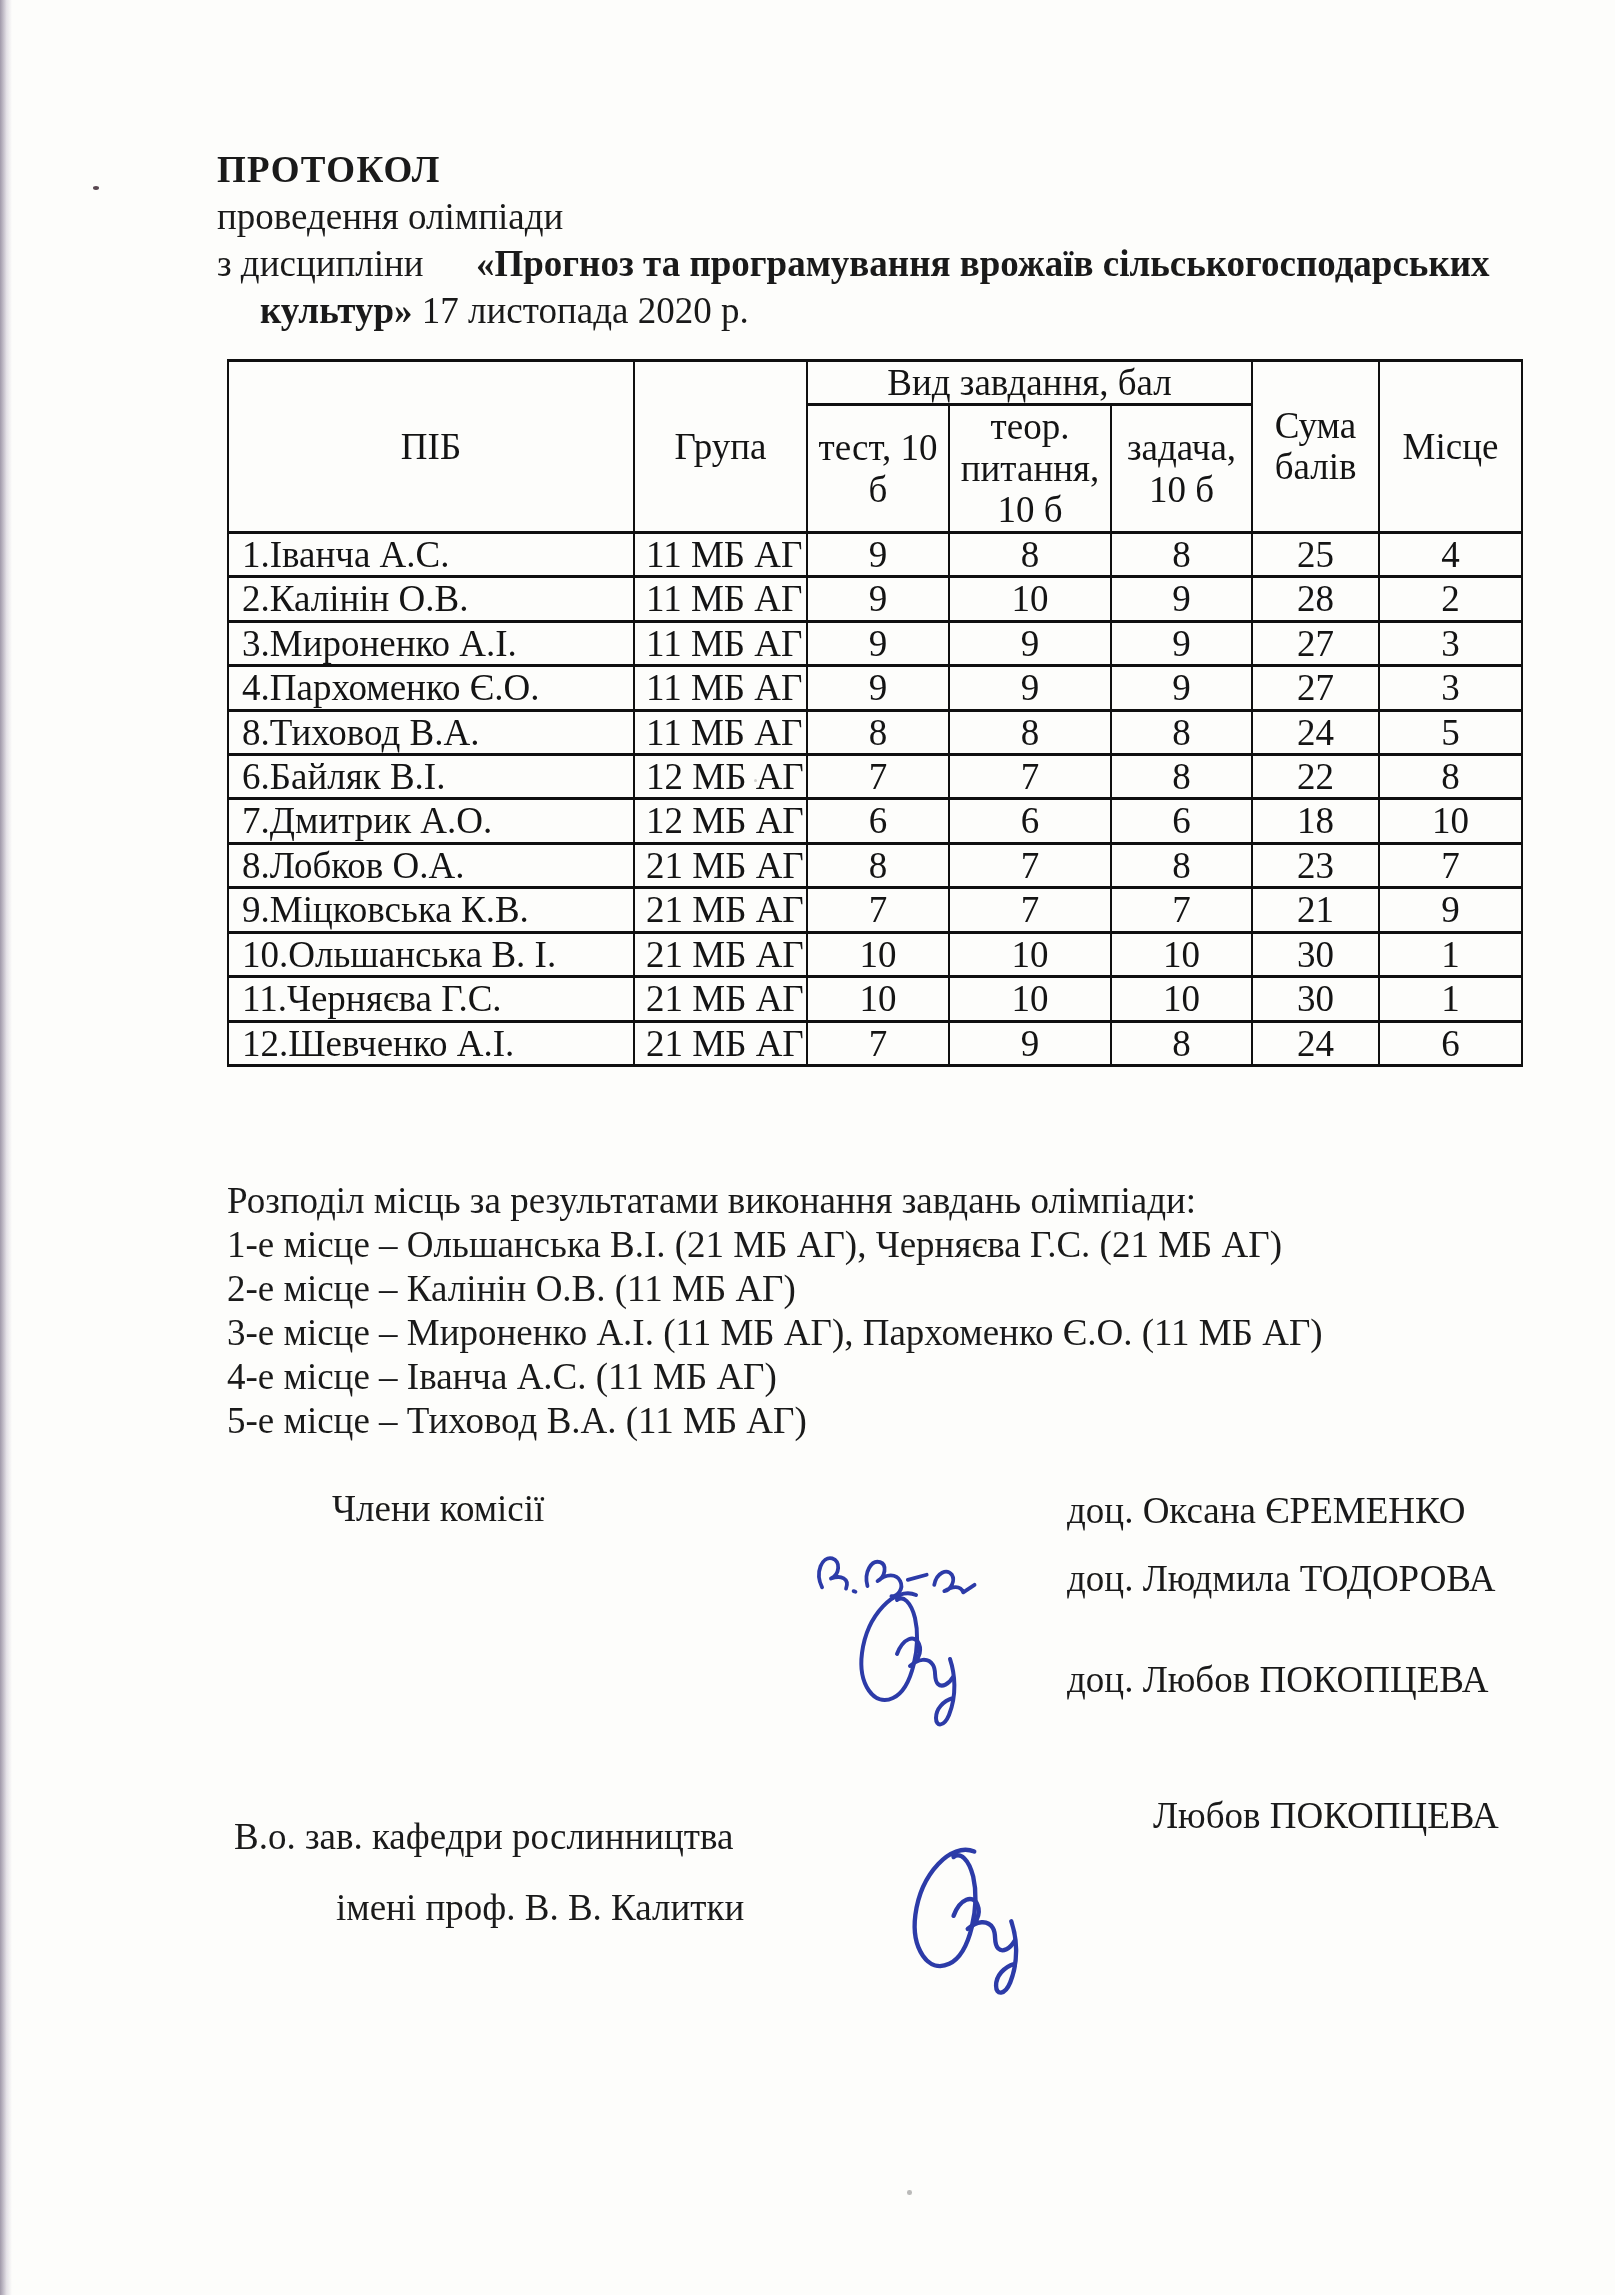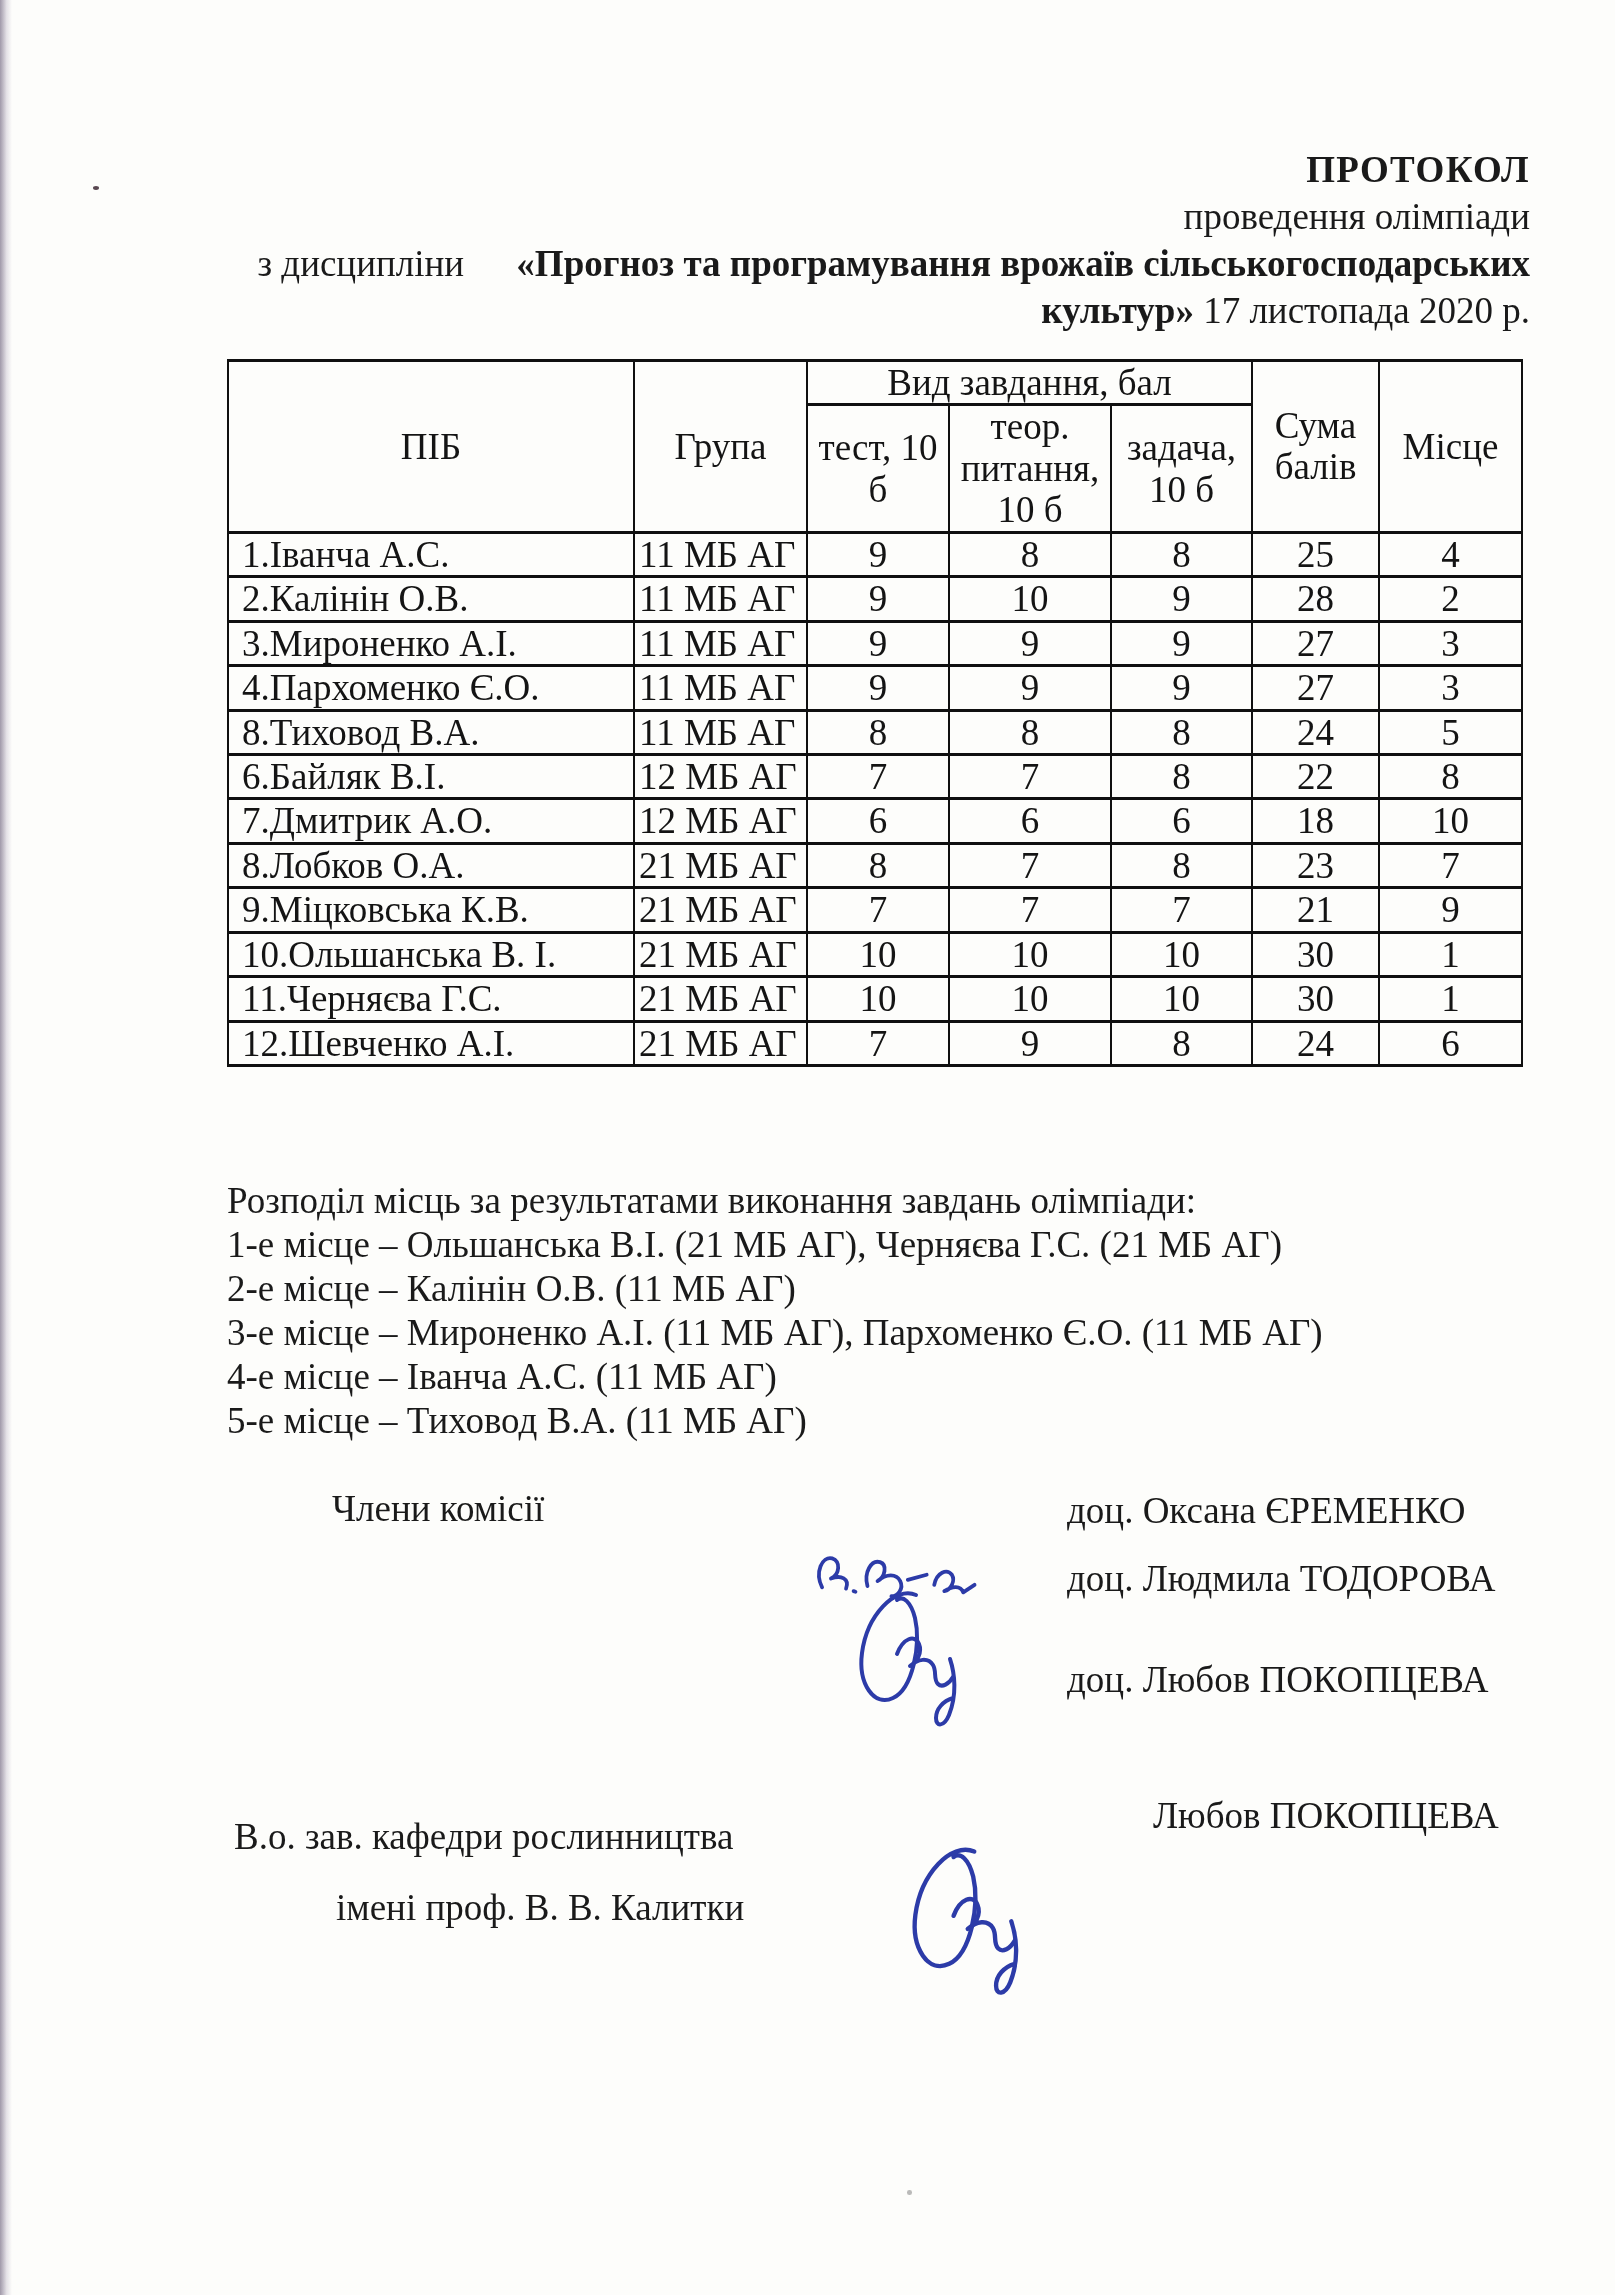--- a/index.html
+++ b/index.html
@@ -13,42 +13,42 @@
   .scan-edge{
     position:absolute;left:0;top:0;width:11.8px;height:100%;
     background:linear-gradient(90deg,rgba(150,142,160,0.9),rgba(198,192,206,0.45) 55%,rgba(255,255,255,0));
   }
   .speck{position:absolute;border-radius:50%;}
   .s1{left:93px;top:186px;width:5.9px;height:3.9px;background:#3c2733;opacity:.85;}
   .s2{left:907px;top:2190px;width:4.6px;height:4.6px;background:#777;opacity:.5;}
   .s3{left:754px;top:779px;width:3.3px;height:3.3px;background:#888;opacity:.4;}
 
   
-  .title-block{position:absolute;left:217px;top:146px;width:1313px;text-align:right;font-size:37px;line-height:47px;}
+  .title-block{position:absolute;left:217px;top:146px;width:1313px;text-align:left;font-size:37px;line-height:47px;}
   .title-main{font-weight:bold;letter-spacing:1.3px;}
   .subject{white-space:nowrap;}
   .subject b{font-weight:bold;margin-left:43px;}
 
   
   .score-table{
     position:absolute;left:227px;top:359px;width:1294px;
     border-collapse:collapse;table-layout:fixed;font-size:37px;color:#141414;
   }
   .score-table th,.score-table td{
     border:2px solid #101010;border-top-width:3.9px;border-bottom-width:3.9px;
     font-weight:normal;padding:0 2.6px;vertical-align:middle;line-height:1.12;
     overflow:hidden;
   }
   .hr1{height:43px;}
   .hr2{height:125px;}
   .score-table tbody tr{height:43px;}
   .score-table th{text-align:center;}
   .sum-h{text-align:left;padding-left:13px;}
   td.cell-name{text-align:left;padding-left:13px;white-space:nowrap;}
-  td.cell-group{text-align:left;padding-left:4px;white-space:nowrap;}
+  td.cell-group{text-align:left;padding-left:11px;white-space:nowrap;}
   td.num{text-align:center;}
 
   
   .results{position:absolute;left:227px;top:1179px;width:1320px;font-size:37px;line-height:44px;}
   .results div{white-space:nowrap;}
 
   
   .commission-label{position:absolute;left:332px;top:1487px;font-size:37px;}
   .member{position:absolute;left:1067px;font-size:37px;white-space:nowrap;}
   .m1{top:1489px;}

